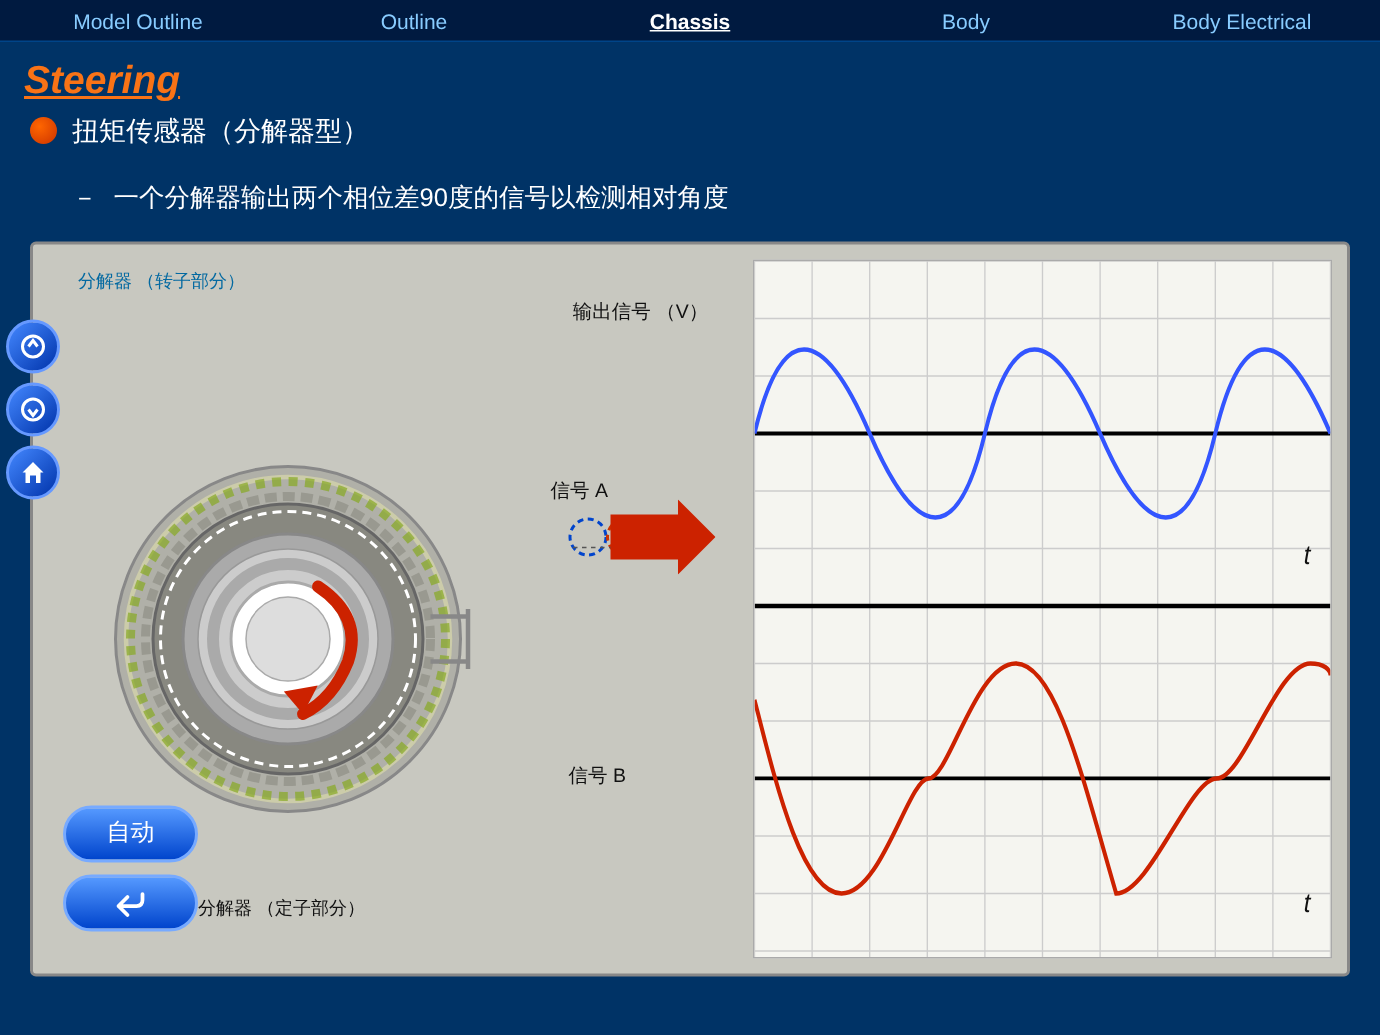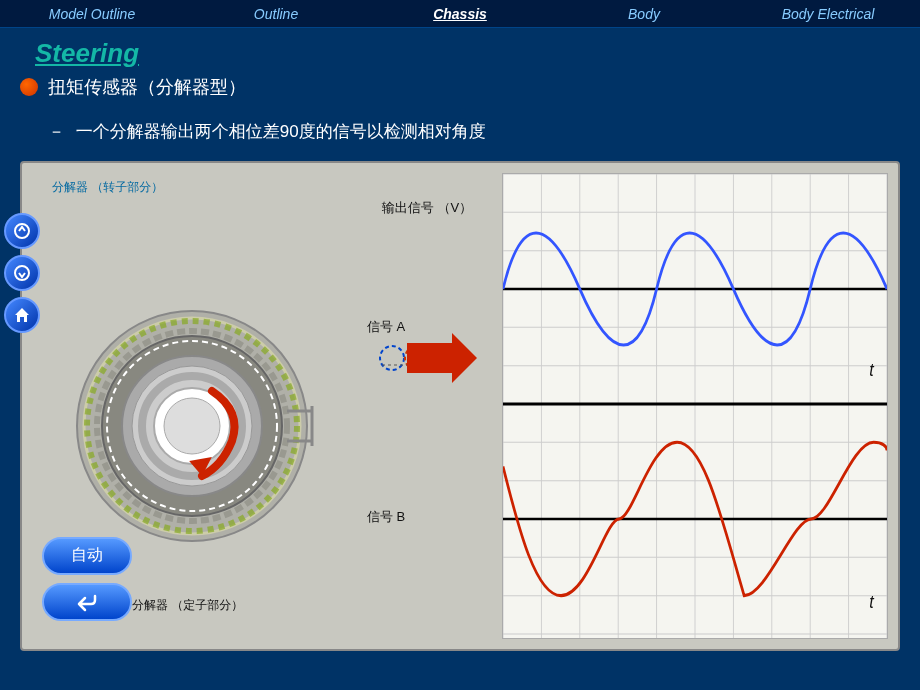--- a/index.html
+++ b/index.html
@@ -19,38 +19,37 @@
       background: #001a40;
       display: flex;
       align-items: center;
       border-bottom: 1px solid #004488;
     }
     .nav-item {
       flex: 1;
       text-align: center;
       font-size: 14px;
       color: #88ccff;
-      font-style: italic;
       cursor: pointer;
       padding: 4px 0;
       font-family: Arial, sans-serif;
     }
     .nav-item.active {
       color: #ffffff;
       font-weight: bold;
       text-decoration: underline;
     }
 
     
     .page-title {
-      color: #14b8a6;
+      color: #f97316;
       font-size: 26px;
       font-weight: bold;
       font-style: italic;
-      padding: 10px 20px 6px 35px;
+      padding: 10px 20px 6px 16px;
       text-decoration: underline;
     }
 
     
     .bullet-section {
       padding: 0 20px 8px 20px;
     }
     .bullet-main {
       display: flex;
       align-items: flex-start;
@@ -293,21 +292,21 @@
         <line x1="5" y1="22" x2="75" y2="22" stroke="#555" stroke-width="1" stroke-dasharray="3,3"></line>
       </svg>
     </div>
 
     <div style="position:absolute;top:160px;left:40px;">
       <svg width="75" height="50" viewBox="0 0 75 50">
         <polygon points="5,10 50,10 50,0 75,25 50,50 50,40 5,40" fill="#cc2200"></polygon>
       </svg>
     </div>
 
-    <div style="position:absolute;top:335px;left:5px;font-size:13px;color:#111;">信号 B</div>
+    <div style="position:absolute;top:335px;left:17px;font-size:13px;color:#111;">信号 B</div>
   </div>
 
   <div class="graph-area">
     <svg width="100%" height="100%" viewBox="0 0 430 460" preserveAspectRatio="none">
 
       <line x1="0" y1="0" x2="0" y2="460" stroke="#ccc" stroke-width="1"></line>
       <line x1="43" y1="0" x2="43" y2="460" stroke="#ccc" stroke-width="1"></line>
       <line x1="86" y1="0" x2="86" y2="460" stroke="#ccc" stroke-width="1"></line>
       <line x1="129" y1="0" x2="129" y2="460" stroke="#ccc" stroke-width="1"></line>
       <line x1="172" y1="0" x2="172" y2="460" stroke="#ccc" stroke-width="1"></line>

